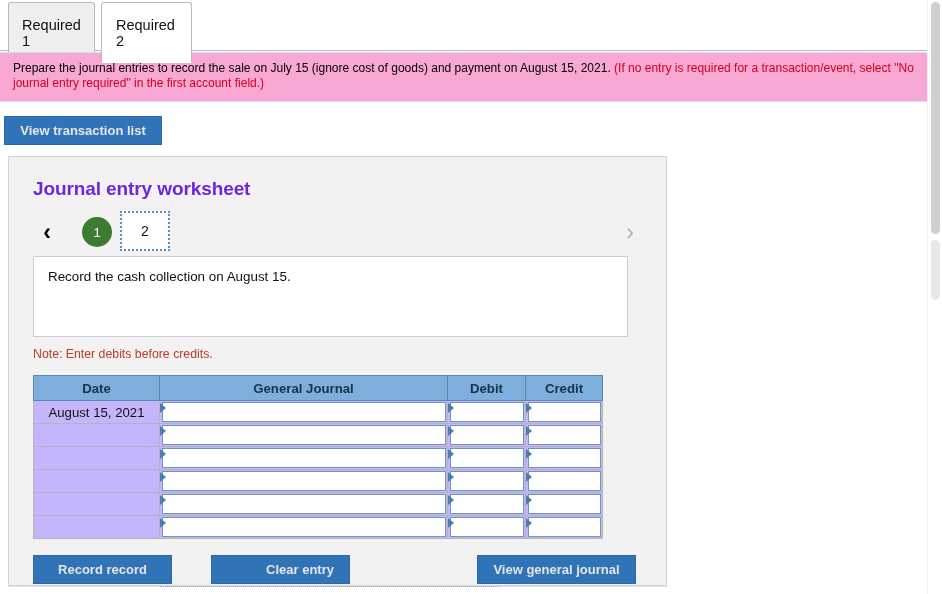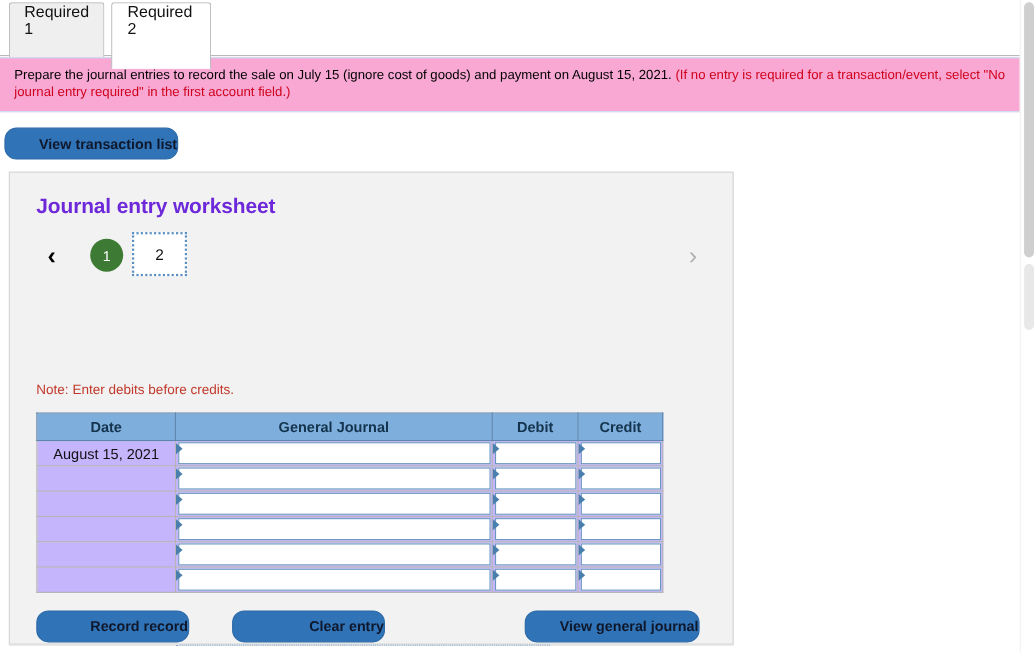--- a/index.html
+++ b/index.html
@@ -29,20 +29,21 @@
   }
   .tab {
     position: absolute;
     top: 2px;
     height: 61px;
     box-sizing: border-box;
     border: 1px solid #b9b9b9;
     border-bottom: none;
     border-radius: 3px 3px 0 0;
     display: flex;
+    align-items: center;
     justify-content: center;
     font-size: 14.5px;
     color: #111;
     padding: 0 14px;
     user-select: none;
   }
   .tab-inactive {
     left: 8px;
     width: 87px;
     background: #efefef;
@@ -68,27 +69,27 @@
     padding: 8px 10px 10px 13px;
     line-height: 1.25;
     font-size: 12px;
   }
   .instruction .paren { color: #d0021b; }
 
   
   .btn {
     background: #3073b7;
     border: 1px solid #2b69a7;
-    border-radius: 11px;
-    color: #0f172a;
+    border-radius: 0;
+    color: #e5e5e5;
     font-weight: bold;
     font-size: 13px;
     display: flex;
     align-items: center;
-    justify-content: flex-end;
+    justify-content: center;
     box-sizing: border-box;
     cursor: pointer;
     user-select: none;
   }
   .btn-transaction {
     position: absolute;
     left: 4px;
     top: 116px;
     width: 158px;
     height: 29px;
@@ -324,20 +325,23 @@
 
   <div class="pager-prev">‹</div>
   <div class="pager-step1">
     <span>1</span>
   </div>
   <div class="pager-step2">
     <span>2</span>
   </div>
   <div class="pager-next">›</div>
 
+  <div class="descbox">
+    <span>Record the cash collection on August 15.</span>
+  </div>
 
   <div class="note">Note: Enter debits before credits.</div>
 
   <table class="jtable">
     <thead>
       <tr>
         <th class="col-date">Date</th>
         <th class="col-journal">General Journal</th>
         <th class="col-debit">Debit</th>
         <th class="col-credit">Credit</th>

